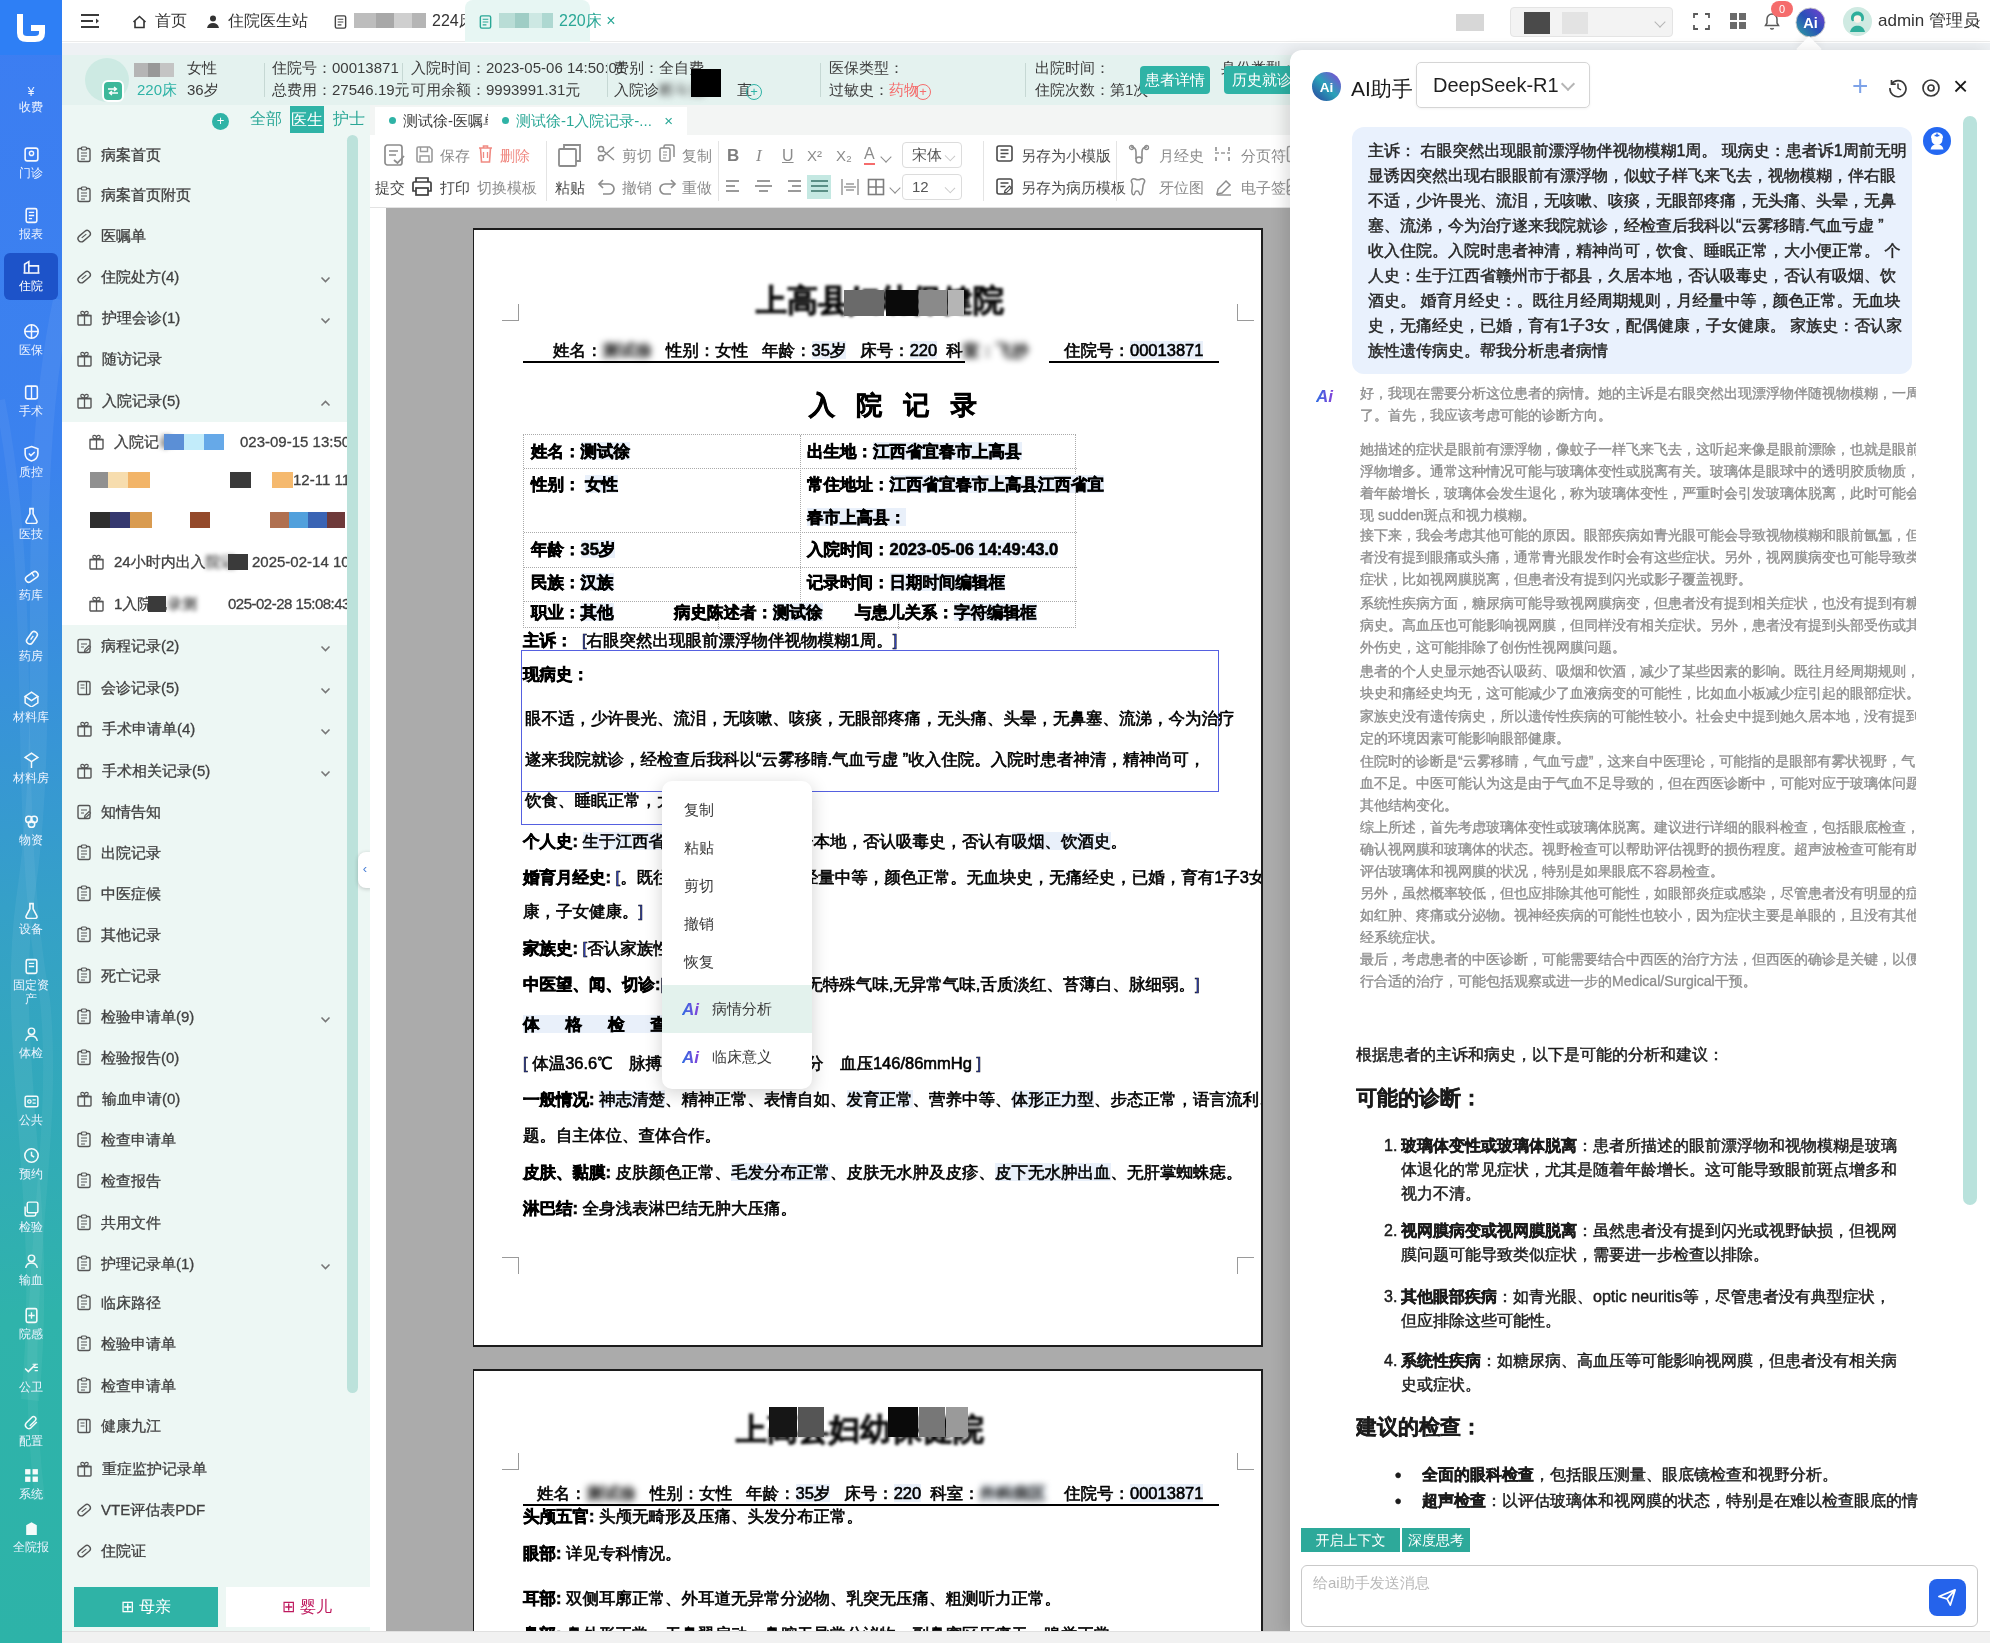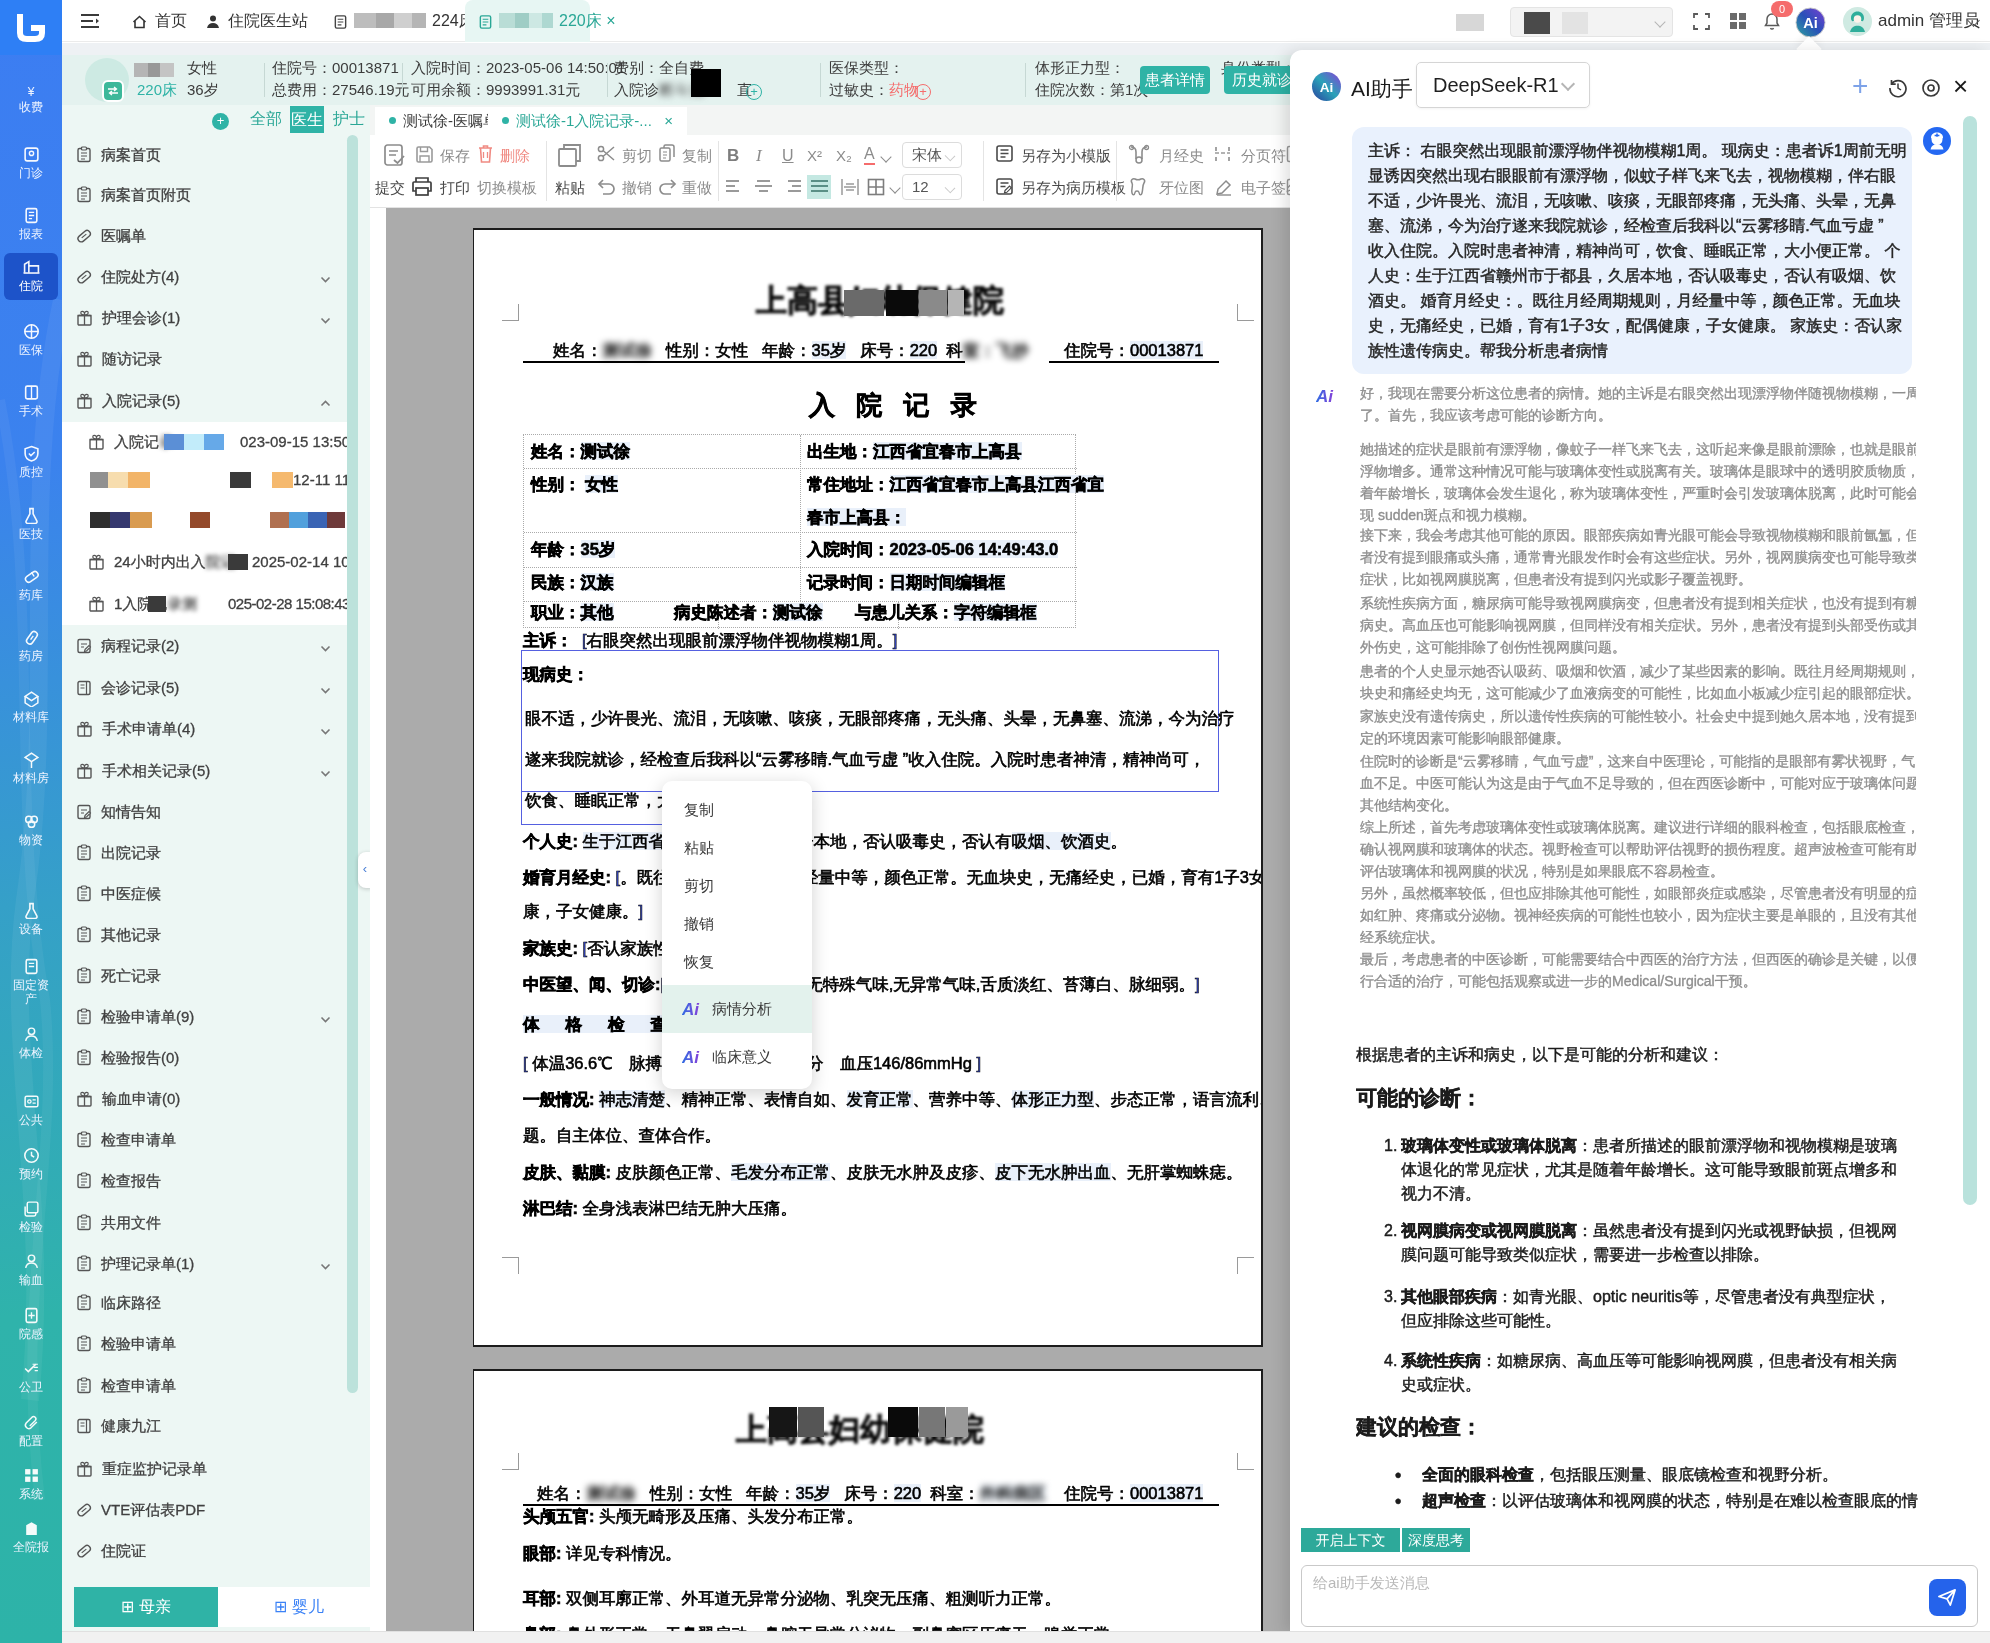--- a/index.html
+++ b/index.html
@@ -259,21 +259,21 @@
 <div class="pl1" style="left:552px">费别：全自费</div>
 <div class="pl2" style="left:552px">入院诊<span style="filter:blur(3px)">断斗浊</span></div>
 <span class="abs" style="left:629px;top:14px;width:30px;height:28px;background:#000"></span>
 <div class="pl2" style="left:675px">直</div>
 <span class="abs" style="left:684px;top:29px;width:16px;height:16px;border:1.4px solid #2fb3a6;border-radius:50%;color:#2fb3a6;font-size:13px;line-height:14px;text-align:center">+</span>
 <div class="pdiv" style="left:758px"></div>
 <div class="pl1" style="left:767px">医保类型：</div>
 <div class="pl2" style="left:767px">过敏史：<span style="color:#f56c6c">药物</span></div>
 <span class="abs" style="left:853px;top:29px;width:16px;height:16px;border:1.4px solid #f56c6c;border-radius:50%;color:#f56c6c;font-size:13px;line-height:14px;text-align:center">+</span>
 <div class="pdiv" style="left:963px"></div>
-<div class="pl1" style="left:973px">体形正力型：</div>
+<div class="pl1" style="left:973px">出院时间：</div>
 <div class="pl2" style="left:973px">住院次数：第1次</div>
 <div class="pbtn" style="left:1078px;width:70px">患者详情</div>
 <div class="pl1" style="left:1159px">身份类型：</div>
 <div class="pbtn" style="left:1162px;width:76px;border-radius:4px 0 0 4px">历史就诊</div>
 </div>
 <div id="sbar">
     <div id="sbhead">
       <div class="abs" style="left:150px;top:8px;width:17px;height:17px;border-radius:50%;background:#2fb3a6;color:#fff;text-align:center;line-height:16px;font-size:13px">+</div>
 <div class="abs" style="left:188px;top:4px;font-size:16px;color:#2aa796">全部</div>
 <div class="abs" style="left:228px;top:1px;width:34px;height:27px;background:#2fb3a6;color:#fff;font-size:16px;text-align:center;line-height:27px">医生</div>
@@ -472,21 +472,21 @@
           <rect x="1" y="5" width="14" height="6.5" rx="3.25" fill="none" stroke="#555" stroke-width="1.4" transform="rotate(-40 8 8)"></rect>
           <path d="M5.7 9.9l4.6-3.8" stroke="#555" stroke-width="1.2"></path>
         </svg>VTE评估表PDF</div>
 <div class="ti" style="top:1404px"><svg class="tic" width="16" height="16" viewBox="0 0 16 16">
           <rect x="1" y="5" width="14" height="6.5" rx="3.25" fill="none" stroke="#555" stroke-width="1.4" transform="rotate(-40 8 8)"></rect>
           <path d="M5.7 9.9l4.6-3.8" stroke="#555" stroke-width="1.2"></path>
         </svg>住院证</div>
     </div>
     <div id="streebar"></div>
     <div class="sbot" style="left:12px;width:144px;background:#2fb3a6;color:#fff">⊞ 母亲</div>
-<div class="sbot" style="left:156px;width:162px;background:#fff;color:#3b82f6">⊞ 婴儿</div>
+<div class="sbot" style="left:164px;width:162px;background:#fff;color:#be185d">⊞ 婴儿</div>
     <div class="abs" style="left:296px;top:747px;width:14px;height:36px;background:#fff;border-radius:8px 0 0 8px;box-shadow:0 1px 4px rgba(0,0,0,.2);color:#4a7fd6;font-size:13px;line-height:34px;text-align:center">‹</div>
   </div>
 <div id="main">
     <div id="tabrow">
 <div class="dtab" style="left:5px;color:#3a3a3a"><span class="dot"></span>测试徐-医嘱单</div>
 <div class="dtab" style="left:118px;color:#2aa796"><span class="dot"></span>测试徐-1入院记录-...&nbsp;&nbsp;&nbsp;×</div>
 </div>
 <div id="toolbar">
 <svg class="ic" style="position:absolute;left:13px;top:8px" width="23" height="24" viewBox="0 0 23 24">
         <rect x="2" y="2" width="17" height="20" rx="2.5" fill="none" stroke="#8c8c8c" stroke-width="1.7"></rect>

